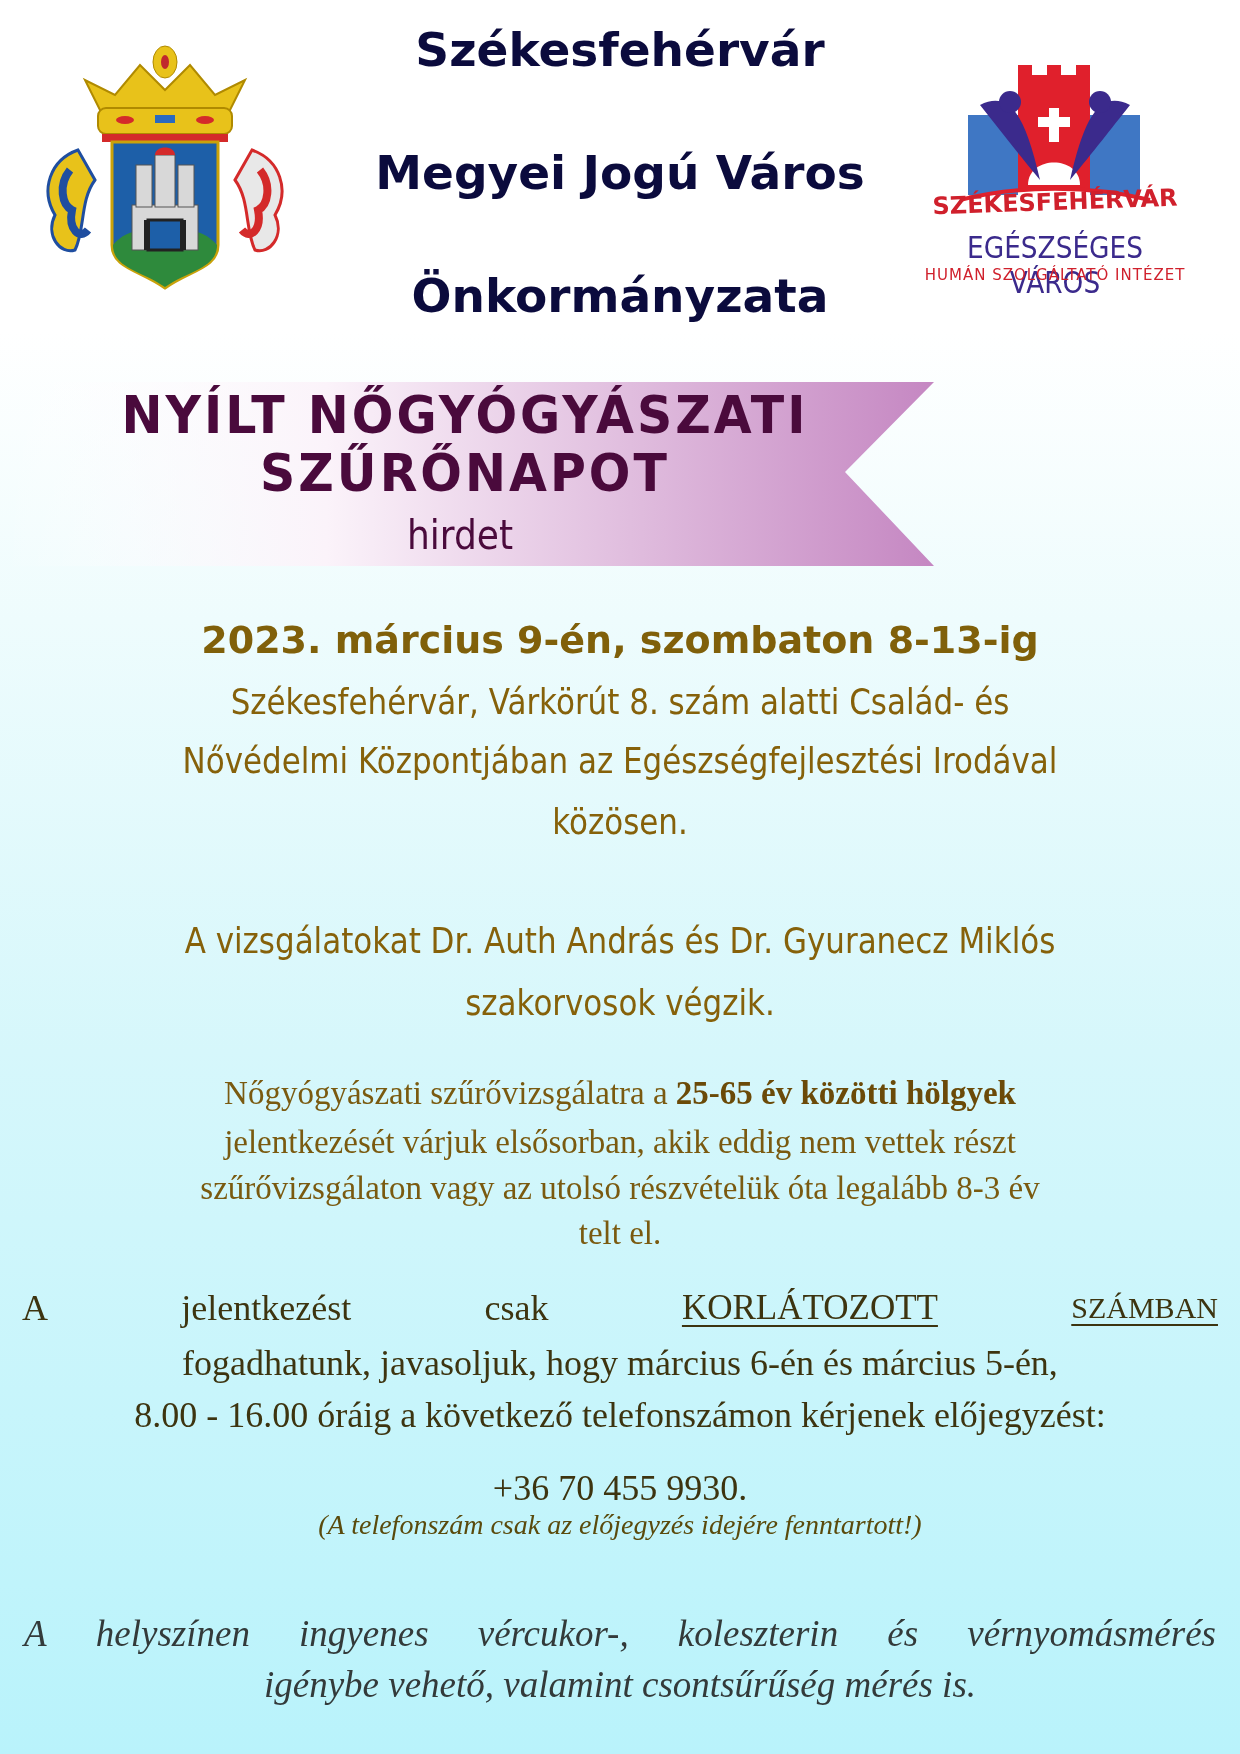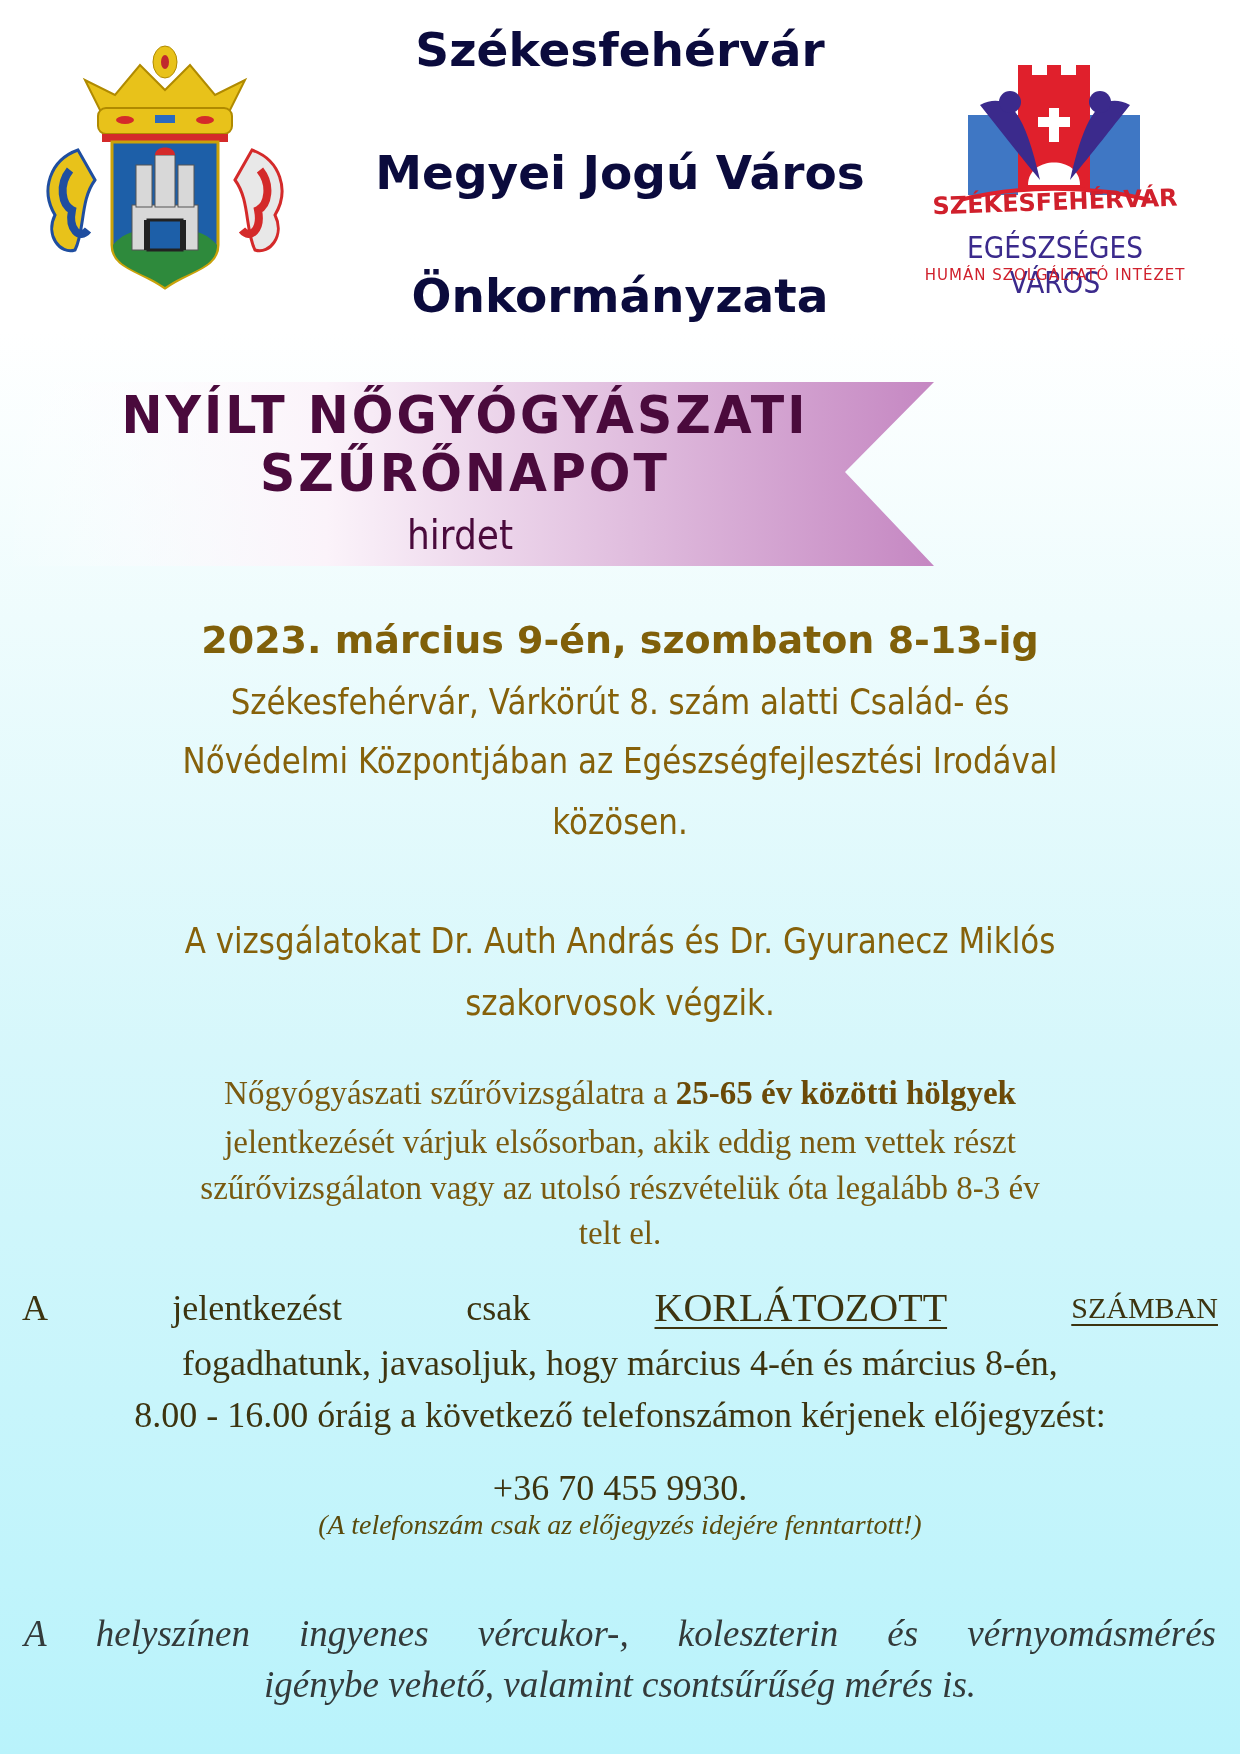--- a/index.html
+++ b/index.html
@@ -147,24 +147,24 @@
   <span>Nőgyógyászati szűrővizsgálatra a </span><b>25-65 év közötti hölgyek</b>
 </div>
 <div class="serif-par" style="top:1120px;">jelentkezését várjuk elsősorban, akik eddig nem vettek részt</div>
 <div class="serif-par" style="top:1166px;">szűrővizsgálaton vagy az utolsó részvételük óta legalább 8-3 év</div>
 <div class="serif-par" style="top:1211px;">telt el.</div>
 
 <div class="justify-line" style="top:1284px;">
   <span>A</span>
   <span>jelentkezést</span>
   <span>csak</span>
-  <span class="smallcaps" style="font-size:40px;">KORLÁTOZOTT</span>
+  <span class="smallcaps" style="font-size:35px;">KORLÁTOZOTT</span>
   <span class="smallcaps" style="font-size:30px;">SZÁMBAN</span>
 </div>
-<div class="dark-par" style="top:1339px;">fogadhatunk, javasoljuk, hogy március 4-én és március 8-én,</div>
+<div class="dark-par" style="top:1339px;">fogadhatunk, javasoljuk, hogy március 6-én és március 5-én,</div>
 <div class="dark-par" style="top:1391px;">8.00 - 16.00 óráig a következő telefonszámon kérjenek előjegyzést:</div>
 <div class="dark-par" style="top:1464px;">+36 70 455 9930.</div>
 <div class="note" style="top:1505px;">(A telefonszám csak az előjegyzés idejére fenntartott!)</div>
 
 <div class="final" style="top:1608px; display:flex; justify-content:space-between;">
   <span>A</span>
   <span>helyszínen</span>
   <span>ingyenes</span>
   <span>vércukor-,</span>
   <span>koleszterin</span>

